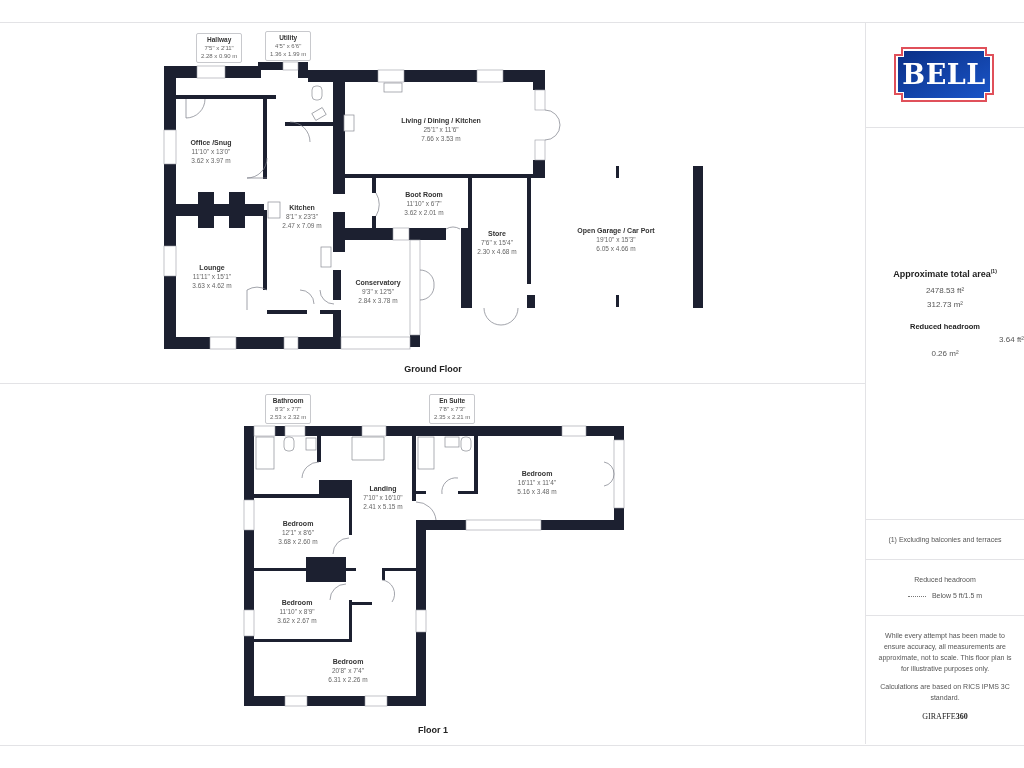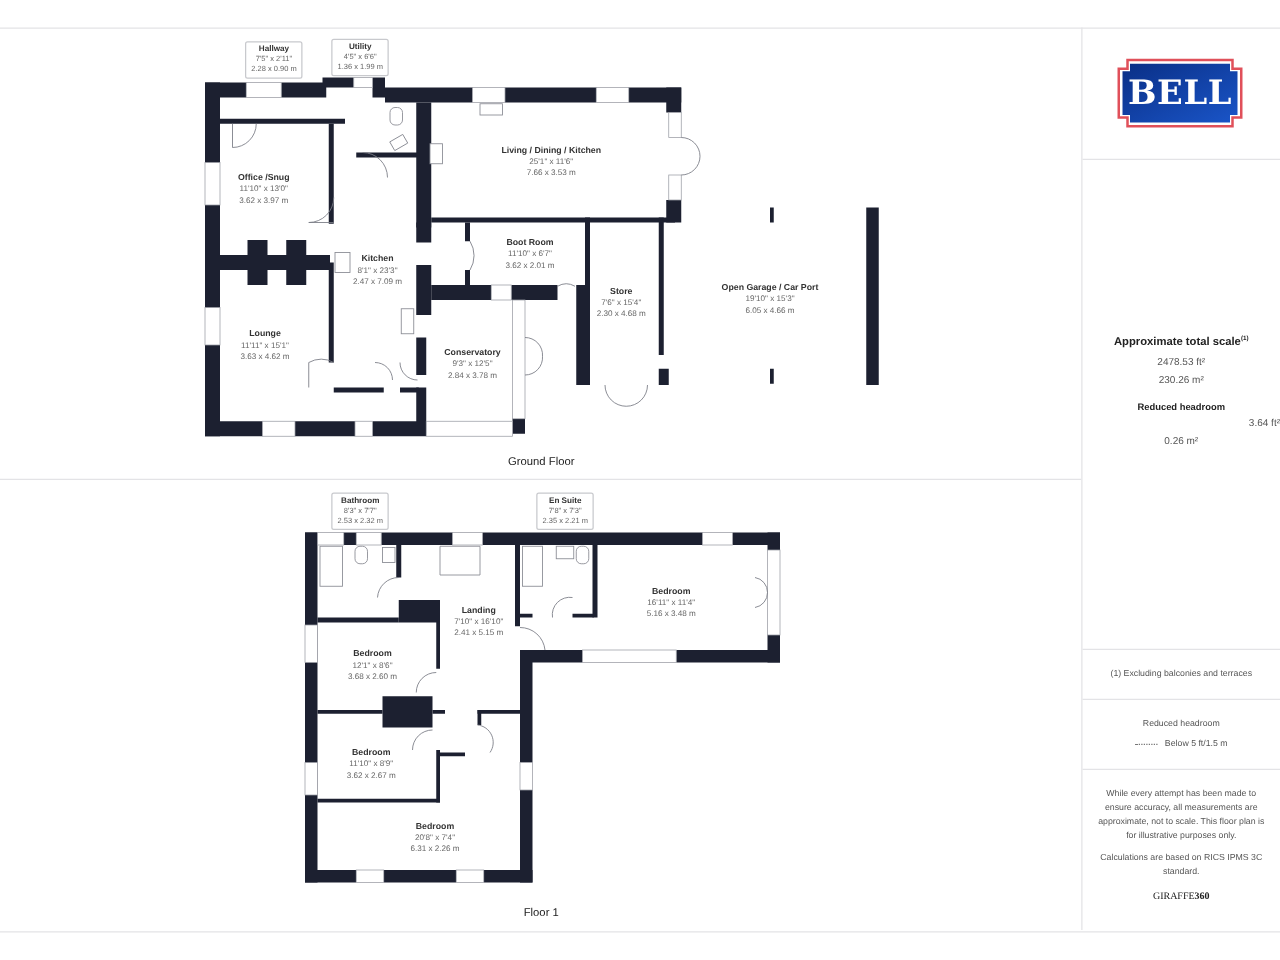--- a/index.html
+++ b/index.html
@@ -19,21 +19,21 @@
 
   .room { position: absolute; text-align: center; transform: translateX(-50%); white-space: nowrap; line-height: 9px; }
   .room .n { font-size: 7px; font-weight: bold; color: #333; }
   .room .d { font-size: 6.5px; color: #666; }
 
   .callout { position: absolute; border: 1px solid #c8c9cd; border-radius: 2px; background: #fff;
              text-align: center; padding: 2px 4px; line-height: 8px; white-space: nowrap; }
   .callout .n { font-size: 6.5px; font-weight: bold; color: #333; }
   .callout .d { font-size: 6px; color: #666; }
 
-  .floor-label { position: absolute; font-size: 9px; font-weight: normal; color: #222; transform: translateX(-50%); }
+  .floor-label { position: absolute; font-size: 9px; font-weight: bold; color: #222; transform: translateX(-50%); }
 
   .logo { position: absolute; left: 893px; top: 46px; width: 102px; height: 57px; }
   .logo-text { position: absolute; left: 0; top: 0; width: 102px; height: 57px; display: flex; align-items: center;
                justify-content: center; font-family: "DejaVu Serif", "Liberation Serif", serif; font-weight: bold;
                font-size: 27px; color: #fff; letter-spacing: 0.5px; }
 
   .side { position: absolute; left: 866px; width: 158px; text-align: center; }
   .area-title { font-size: 9px; font-weight: bold; color: #222; }
   .area-title sup { font-size: 5px; }
   .area-val { font-size: 8px; color: #555; line-height: 14px; }
@@ -318,23 +318,23 @@
     </defs>
     <path d="M8 1 H94 V8 H101 V49 H94 V56 H8 V49 H1 V8 H8 Z" fill="#e0505a"></path>
     <path d="M10 3 H92 V10 H99 V47 H92 V54 H10 V47 H3 V10 H10 Z" fill="#ffffff"></path>
     <path d="M11 5 H91 V11 H97 V46 H91 V52 H11 V46 H5 V11 H11 Z" fill="url(#lg)"></path>
   </svg>
   <div class="logo-text">BELL</div>
 </div>
 <div class="side-div" style="top:127px;"></div>
 
 <div class="side" style="top:268px;">
-  <div class="area-title"><span>Approximate total scale</span><sup>(1)</sup></div>
+  <div class="area-title"><span>Approximate total area</span><sup>(1)</sup></div>
   <div class="area-val" style="margin-top:5px;">2478.53 ft²</div>
-  <div class="area-val">230.26 m²</div>
+  <div class="area-val">312.73 m²</div>
   <div class="rh-title" style="margin-top:10px;">Reduced headroom</div>
   <div class="area-val" style="margin-top:2px;text-align:right;">3.64 ft²</div>
   <div class="area-val">0.26 m²</div>
 </div>
 
 <div class="side-div" style="top:519px;"></div>
 <div class="side small" style="top:534px;">(1) Excluding balconies and terraces</div>
 <div class="side-div" style="top:559px;"></div>
 <div class="side small" style="top:574px;">Reduced headroom</div>
 <div class="side small" style="top:590px;">

